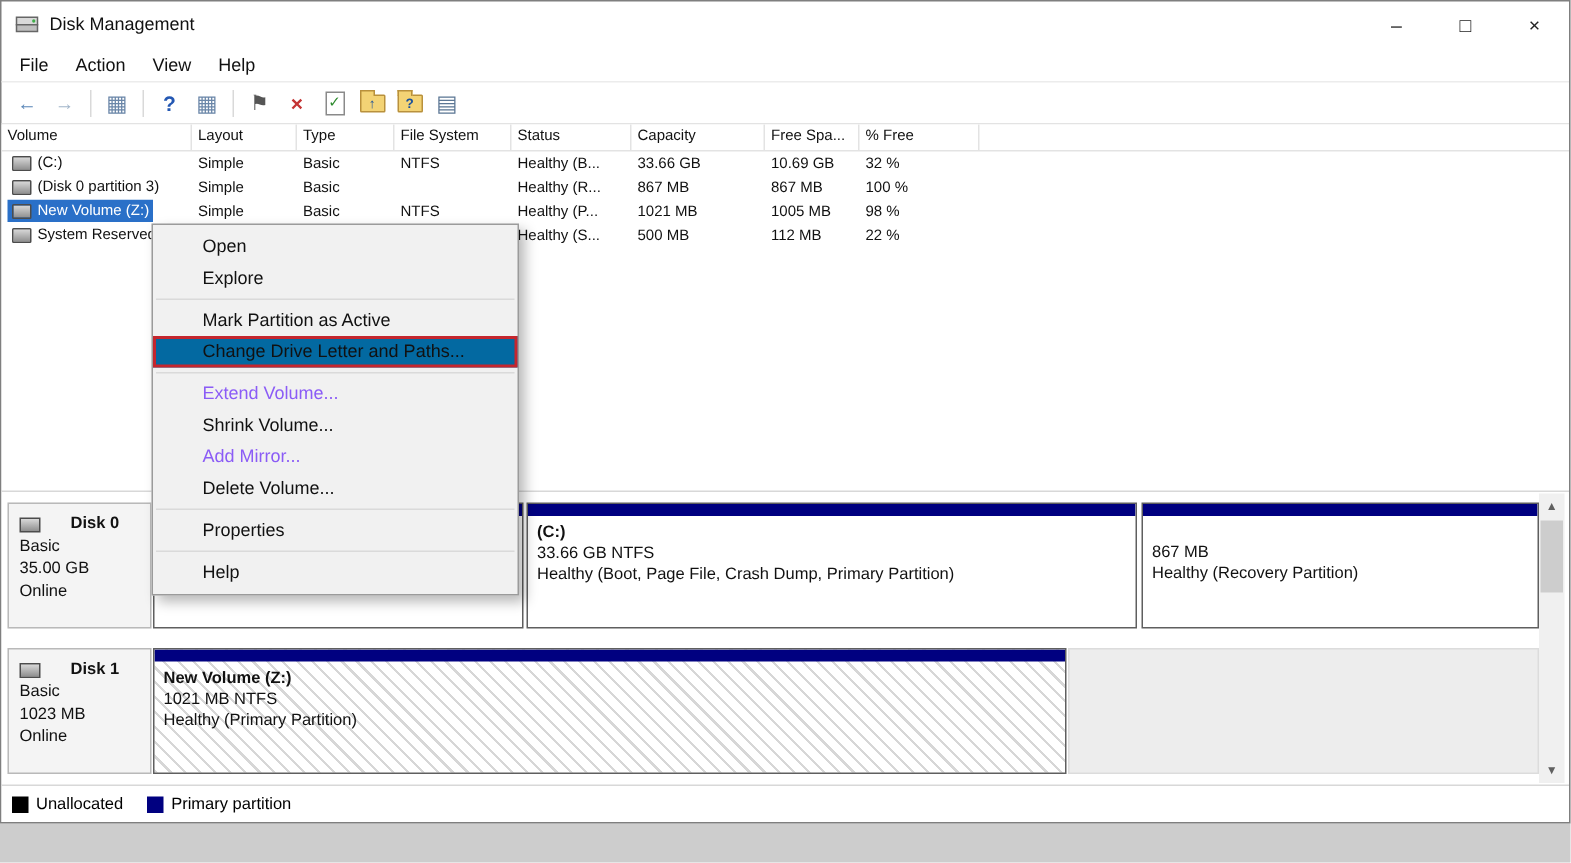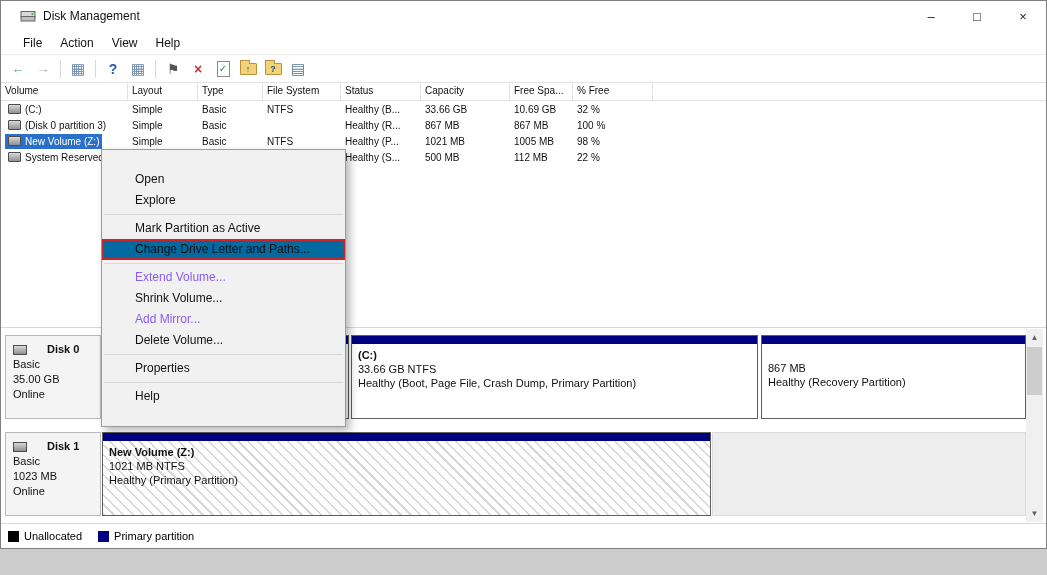--- a/index.html
+++ b/index.html
@@ -8,26 +8,26 @@
     background:#cdcdcd;
     font-family:"Liberation Sans","DejaVu Sans",sans-serif;
     position:relative;
     overflow:hidden;
   }
   .window {
     position:absolute; left:0; top:0; width:1047px; height:549px;
     background:#fff; border:1px solid #7f7f7f;
   }
   
-  .titlebar { height:30px; display:flex; align-items:center; padding-left:19px; font-size:12px; color:#111; }
+  .titlebar { height:30px; display:flex; align-items:center; padding-left:9px; font-size:12px; color:#111; }
   .app-icon { width:16px; height:16px; margin-right:7px; flex:0 0 16px; }
   .win-controls { margin-left:auto; display:flex; height:100%; }
   .wbtn { width:46px; height:100%; display:flex; align-items:center; justify-content:center; font-size:13px; color:#222; }
   
-  .menubar { height:24px; display:flex; align-items:center; font-size:12px; border-bottom:1px solid #ececec; padding-left:13px; color:#111;}
+  .menubar { height:24px; display:flex; align-items:center; font-size:12px; border-bottom:1px solid #ececec; padding-left:3px; color:#111;}
   .menu-item { padding:0 9px; height:100%; display:flex; align-items:center; }
   
   .toolbar { height:28px; display:flex; align-items:center; border-bottom:1px solid #e3e3e3; padding-left:6px; gap:3px; }
   .tbtn { width:22px; height:22px; display:flex; align-items:center; justify-content:center; font-size:13px; }
   .tsep { width:1px; height:18px; background:#d9d9d9; margin:0 3px; }
   .ic-back { color:#5b87b8; font-weight:bold; }
   .ic-fwd  { color:#a3b6ca; font-weight:bold; }
   .ic-grid { color:#6a86a8; font-size:15px; }
   .ic-help { color:#2458b3; font-weight:bold; font-size:14px; }
   .ic-flag { color:#555; font-size:14px; }
@@ -48,21 +48,21 @@
   .c-fill{ flex:1; border-right:none; }
   .lrow { display:flex; height:16px; align-items:center; }
   .cell { padding:0 4px; overflow:hidden; white-space:nowrap; }
   .vol-wrap { display:inline-flex; align-items:center; gap:4px; padding:0 3px; height:15px; }
   .vol-wrap.sel { background:#2a70c8; color:#fff; }
   .vol-ic { width:13px; height:10px; flex:0 0 13px; background:linear-gradient(#d8d8d8,#909090);
             border:1px solid #4c4c4c; border-radius:1px; }
   
   .cmenu { position:absolute; left:100px; top:148px; width:245px; background:#f1f1f1;
            border:1px solid #9b9b9b; box-shadow:4px 4px 8px rgba(0,0,0,.28);
-           padding:19px 0; font-size:12px; z-index:100; color:#111; }
+           padding:4px 0; font-size:12px; z-index:100; color:#111; }
   .mi { height:21px; line-height:21px; padding-left:33px; white-space:nowrap; }
   .mi.dis { color:#8b5cf6; }
   .mi.hl { background:#0369a1; box-shadow: inset 0 0 0 2px #c4262e; }
   .msep { height:1px; background:#dadada; margin:3px 2px; }
   
   .diskpane { position:absolute; left:0; top:326px; width:1045px; height:196px;
               border-top:1px solid #d8d8d8; background:#fff; font-size:11px; color:#111; }
   .dblock { position:absolute; left:0; width:1045px; height:84px; }
   .dpanel { position:absolute; left:4px; top:0; width:96px; height:84px; background:#f4f4f4;
             border:1px solid #b9b9b9; padding:6px 0 0 7px; line-height:15px; }

